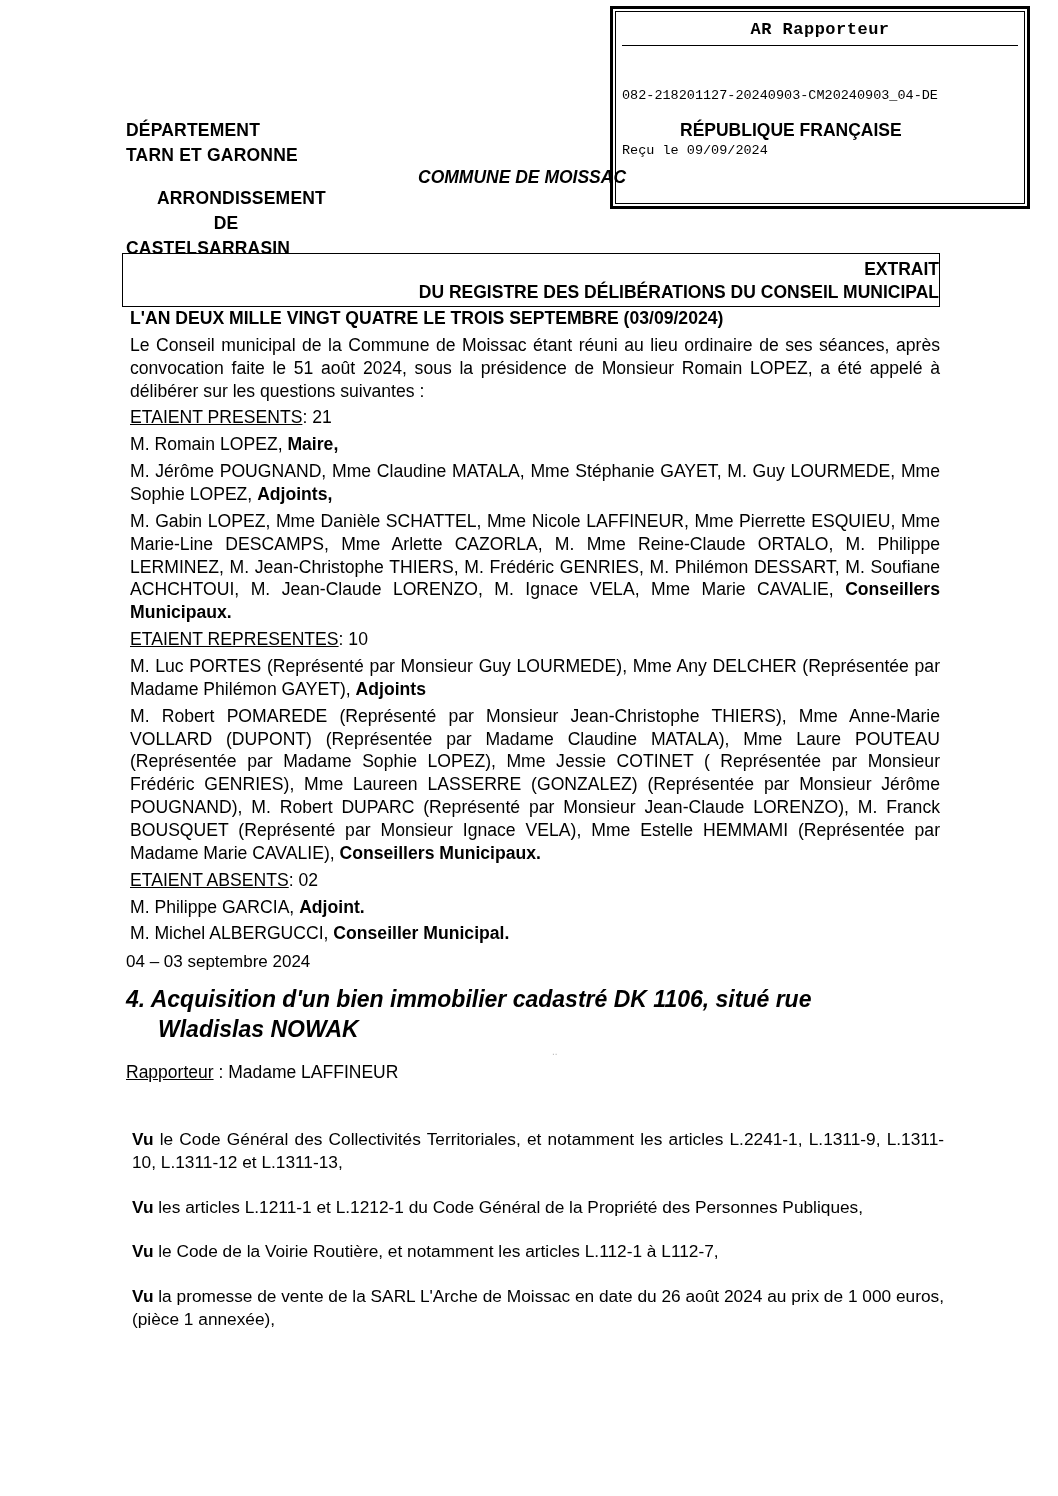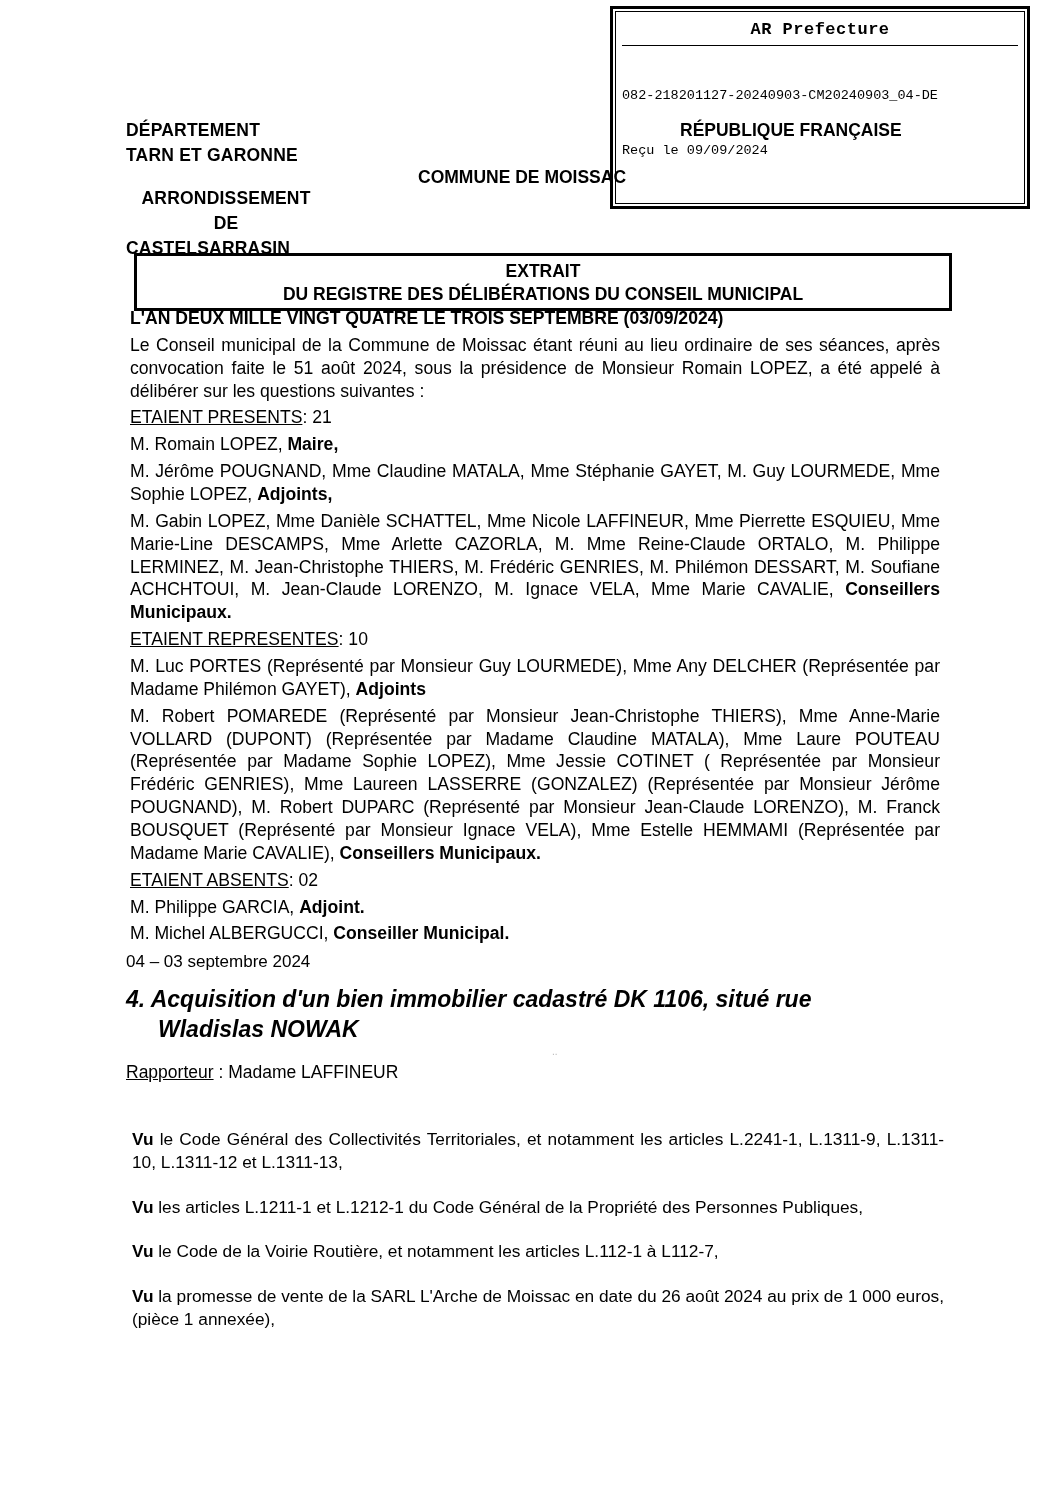--- a/index.html
+++ b/index.html
@@ -62,52 +62,52 @@
     left: 126px;
     top: 186px;
     font-weight: bold;
     font-size: 17.5px;
     line-height: 1.42;
     letter-spacing: 0.2px;
     text-align: center;
     width: 200px;
   }
   .hdr-arr span { display: block; }
-  .hdr-arr .l1 { text-align: center; }
+  .hdr-arr .l1 { text-align: right; }
   .hdr-arr .l3 { text-align: left; }
 
   .hdr-rf {
     position: absolute;
     left: 680px;
     top: 120px;
     font-weight: bold;
     font-size: 17.5px;
   }
   .hdr-commune {
     position: absolute;
     left: 418px;
     top: 167px;
     font-weight: bold;
     font-size: 17.5px;
+    font-style: italic;
   }
 
   
   .extrait {
     position: absolute;
     left: 122px;
     top: 253px;
     width: 818px;
-    border: 3px solid #000000;
+    border: 1px solid #000000;
     box-sizing: border-box;
-    text-align: center;
+    text-align: right;
     font-weight: bold;
     font-size: 17.5px;
     line-height: 1.3;
     padding: 4px 0 2px 0;
-    margin-left: 12px;
   }
 
   
   .body {
     position: absolute;
     left: 126px;
     top: 303px;
     width: 818px;
     font-size: 17.6px;
     line-height: 1.30;
@@ -166,21 +166,21 @@
     top: 1046px;
     font-size: 10px;
     color: #b9b9b9;
   }
 </style>
 </head>
 <body>
 
 <div class="stamp">
   <div class="stamp-inner">
-    <div class="stamp-title">AR Prefecture</div>
+    <div class="stamp-title">AR Rapporteur</div>
     <div class="stamp-body">
       <div>082-218201127-20240903-CM20240903_04-DE</div>
       <div>Reçu le 09/09/2024</div>
     </div>
   </div>
 </div>
 
 <div class="hdr-left">
   <span>DÉPARTEMENT</span><br>
   <span>TARN ET GARONNE</span>

